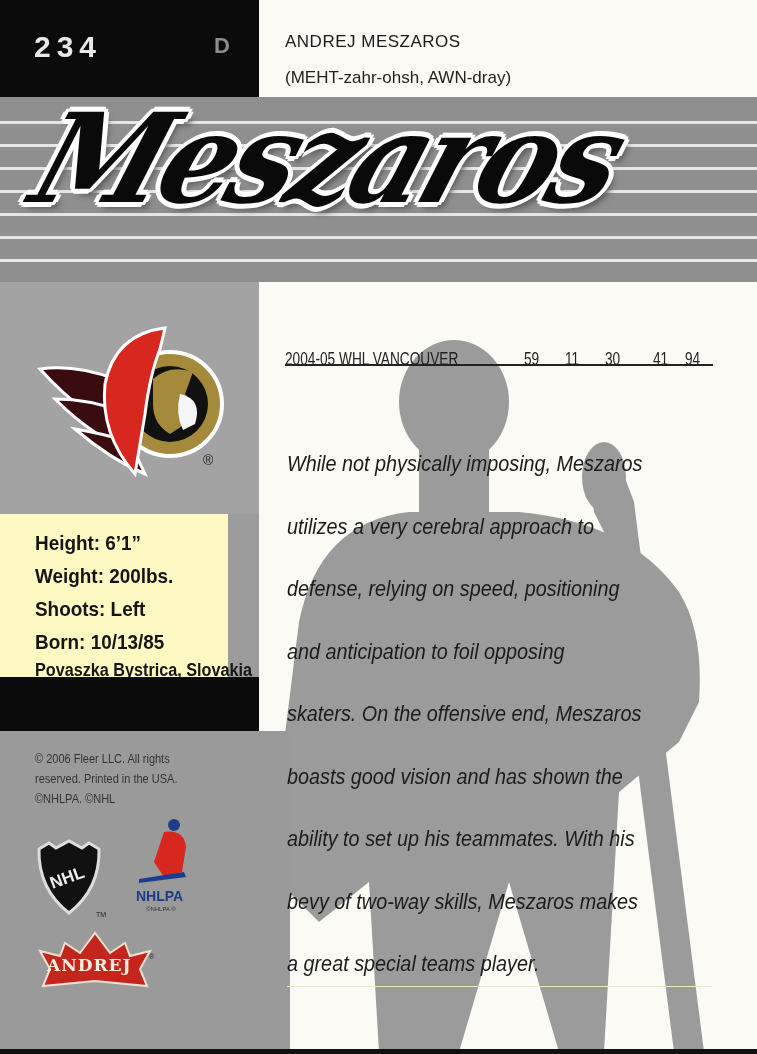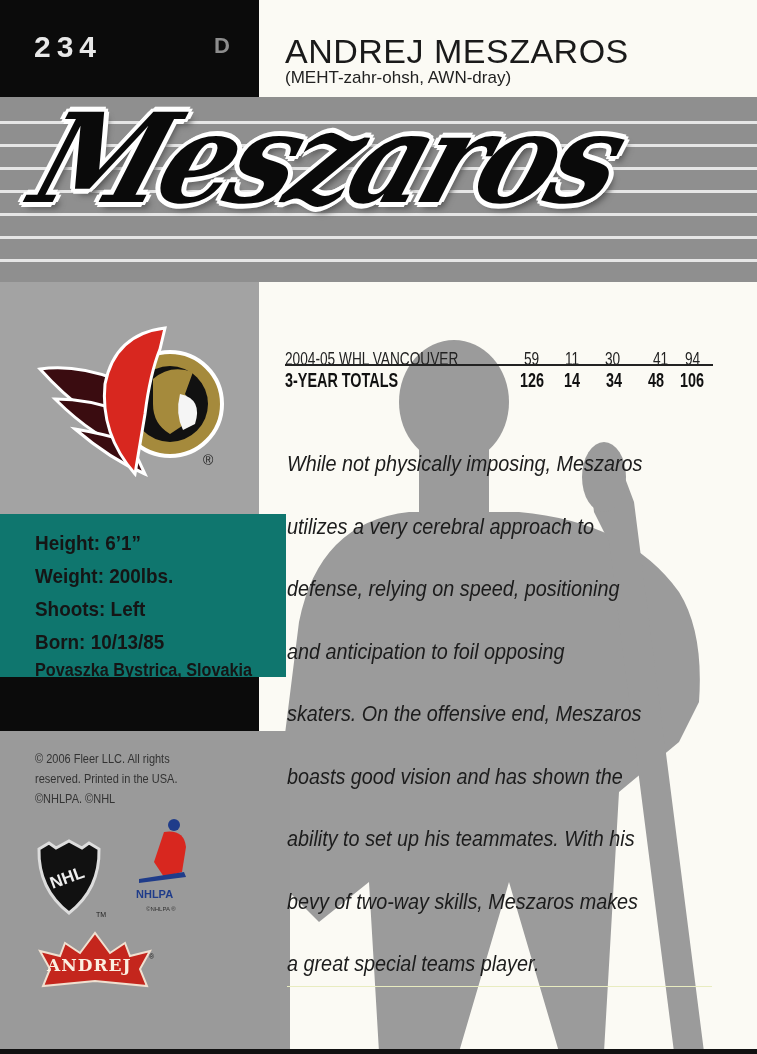--- a/index.html
+++ b/index.html
@@ -2,30 +2,30 @@
 <html><head>
 <meta charset="utf-8">
 <style>
   html, body { margin:0; padding:0; }
   body { width:757px; height:1054px; position:relative; overflow:hidden; background:#fbfaf4; font-family:"Liberation Sans", sans-serif; }
   .card { position:absolute; left:0; top:0; width:757px; height:1054px; background:#fbfaf4;padding-left:44px; }
   
   .num-box { position:absolute; left:0; top:0; width:259px; height:97px; background:#0b0b0b; }
   .card-num { position:absolute; left:34px; top:30px; color:#e8e8e8; font-weight:bold; font-size:30px; letter-spacing:6px; }
   .pos { position:absolute; left:214px; top:33px; color:#8d8d8d; font-weight:bold; font-size:22px; }
-  .name { position:absolute; left:285px; top:32px; font-size:34px; color:#1a1a1a; letter-spacing:0.5px; }
+  .name { position:absolute; left:285px; top:32px; font-size:17px; color:#1a1a1a; letter-spacing:0.5px; }
   .pron { position:absolute; left:285px; top:68px; font-size:17px; color:#222; }
   
   .banner { position:absolute; left:0; top:97px; width:757px; height:185px; background:#8f8f8f; }
   .stripe { position:absolute; left:0; width:757px; height:3px; background:#e6e6e6; }
   .signature { position:absolute; left:40px; top:100px; font-family:"DejaVu Serif", serif; font-style:italic; font-weight:bold; font-size:118px; color:#0a0a0a; letter-spacing:-6px; transform:skewX(-18deg) scaleY(1.05); text-shadow: 0 0 0 #fff, 3px 3px 0 #fff, -3px -3px 0 #fff, 3px -3px 0 #fff, -3px 3px 0 #fff, 5px 0 0 #fff, -5px 0 0 #fff, 0 5px 0 #fff, 0 -5px 0 #fff, 6px 6px 6px #555; line-height:1; }
   
   .left-col { position:absolute; left:0; top:282px; width:259px; height:772px; background:#9c9c9c; }
   .logo-area { position:absolute; left:0; top:0; width:259px; height:232px; background:#a3a3a3; }
-  .gold-box { position:absolute; left:0; top:232px; width:286px; height:163px; background:#0f766e; }
+  .gold-box { position:absolute; left:0; top:232px; width:228px; height:163px; background:#fef9c3; }
   .gold-box .line { position:absolute; left:35px; font-weight:bold; font-size:21px; color:#151515; transform:scaleX(0.9); transform-origin:left; white-space:nowrap; }
   .black-bar { position:absolute; left:0; top:395px; width:259px; height:54px; background:#0b0b0b; }
   .bottom-area { position:absolute; left:0; top:449px; width:290px; height:323px; background:#9a9a9a; }
   .copyright { position:absolute; left:35px; top:18px; font-size:12.5px; line-height:20px; color:#333; transform:scaleX(0.88); transform-origin:left; white-space:nowrap; }
   
   .stats-head { position:absolute; left:259px; top:282px; width:498px; height:40px; background:#0b0b0b; }
   .stats-head span, .row span { position:absolute; white-space:nowrap; transform:scaleX(0.72); transform-origin:left; }
   .stats-head span { top:9px; color:#e8e8e8; font-size:21px; font-weight:bold; }
   .row { position:absolute; left:259px; width:498px; height:26px; }
   .row span { font-size:19px; color:#222; }
@@ -117,49 +117,41 @@
         <path d="M5 10 L15 4 L22 9 L35 2 L48 9 L55 4 L65 10 Q66 50 35 74 Q4 50 5 10 Z" fill="#111" stroke="#ddd" stroke-width="3"></path>
         <text x="35" y="44" fill="#eee" font-family="Liberation Sans, sans-serif" font-weight="bold" font-size="17" text-anchor="middle" transform="rotate(-20 35 44)">NHL</text>
       </svg>
       <span style="position:absolute;left:96px;top:180px;font-size:7px;color:#222;">TM</span>
 
       <svg width="70" height="70" style="position:absolute;left:134px;top:86px" viewBox="0 0 70 70">
         <circle cx="40" cy="8" r="6" fill="#1f3c8a"></circle>
         <path d="M30 15 Q50 12 52 30 L48 55 L30 60 L20 45 Z" fill="#d8271f"></path>
         <path d="M5 62 L50 55 L52 60 L5 66 Z" fill="#1f3c8a"></path>
       </svg>
-      <span style="position:absolute;left:136px;top:157px;font-size:11px;font-weight:bold;color:#1f3c8a;">NHLPA</span>
+      <span style="position:absolute;left:136px;top:157px;font-size:14px;font-weight:bold;color:#1f3c8a;">NHLPA</span>
       <span style="position:absolute;left:146px;top:175px;font-size:6px;color:#333;">©NHLPA ®</span>
 
       <svg width="120" height="60" style="position:absolute;left:35px;top:200px" viewBox="0 0 120 60">
         <path d="M5 20 L25 25 L30 12 L45 22 L60 2 L75 22 L90 12 L95 25 L115 20 L105 38 L112 55 L60 50 L8 55 L15 38 Z" fill="#c4261d" stroke="#f0e0d0" stroke-width="2"></path>
       </svg>
       <span style="position:absolute;left:47px;top:224px;font-family:'DejaVu Serif',serif;font-weight:bold;font-size:17px;color:#fbeee0;letter-spacing:1px;">ANDREJ</span>
       <span style="position:absolute;left:149px;top:222px;font-size:7px;color:#222;">®</span>
     </div>
   </div>
 
 
   <div class="row" style="top:348px">
     <span style="left:26px">2004-05 WHL VANCOUVER</span>
     <span style="left:265px">59</span>
     <span style="left:306px">11</span>
     <span style="left:346px">30</span>
     <span style="left:394px">41</span>
     <span style="left:426px">94</span>
   </div>
   <div class="rule"></div>
-  <div class="row total" style="top:369px">
-    <span style="left:26px">3-YEAR TOTALS</span>
-    <span style="left:261px">126</span>
-    <span style="left:305px">14</span>
-    <span style="left:347px">34</span>
-    <span style="left:389px">48</span>
-    <span style="left:421px">106</span>
-  </div>
 
   <div class="bio">
     <div>While not physically imposing, Meszaros</div>
     <div>utilizes a very cerebral approach to</div>
     <div>defense, relying on speed, positioning</div>
     <div>and anticipation to foil opposing</div>
     <div>skaters. On the offensive end, Meszaros</div>
     <div>boasts good vision and has shown the</div>
     <div>ability to set up his teammates. With his</div>
     <div>bevy of two-way skills, Meszaros makes</div>

